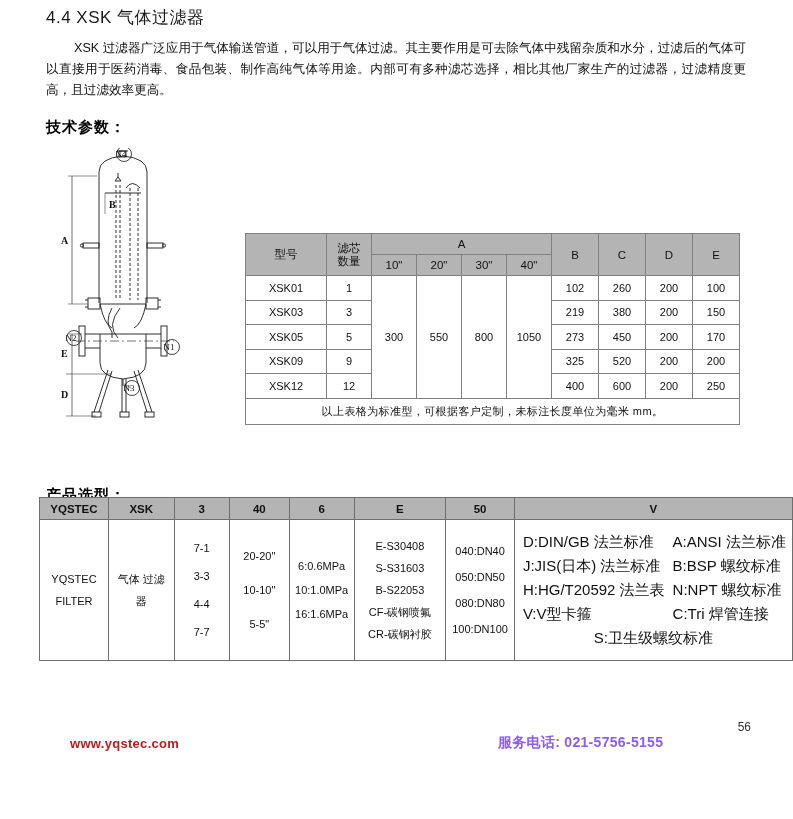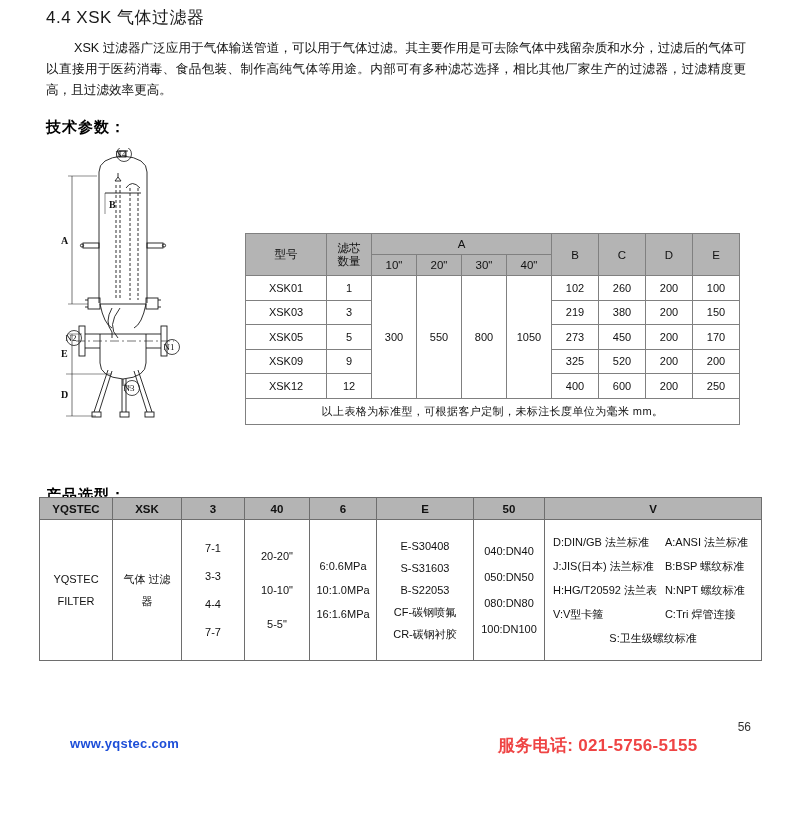--- a/index.html
+++ b/index.html
@@ -159,21 +159,21 @@
   .type-grid {
     display: grid;
     grid-template-columns: 1fr 1fr;
     row-gap: 0px;
     padding: 0 6px;
     text-align: left;
   }
   .type-grid span {
     line-height: 24px;
     white-space: nowrap;
-    font-size: 11px;
+    font-size: 15px;
   }
   .type-grid .left  { text-align: left; padding-left: 2px; }
   .type-grid .right { text-align: left; padding-left: 8px; }
   .type-grid .full  {
     grid-column: 1 / span 2;
     text-align: center;
     line-height: 24px;
   }
 
   
@@ -183,30 +183,30 @@
     top: 720px;
     font-size: 12px;
     color: #333;
   }
   .footer-site {
     position: absolute;
     left: 70px;
     top: 736px;
     font-weight: bold;
     font-size: 13px;
-    color: #1d4ed8;
+    color: #b91c1c;
     letter-spacing: 0.3px;
   }
   .footer-phone {
     position: absolute;
     left: 498px;
     top: 734px;
     font-weight: bold;
-    font-size: 17px;
-    color: #ef4444;
+    font-size: 14px;
+    color: #8b5cf6;
     letter-spacing: 0.3px;
   }
 </style>
 </head>
 <body>
 
 <div class="page">
 
   <div class="section-title">4.4 XSK 气体过滤器</div>
 

